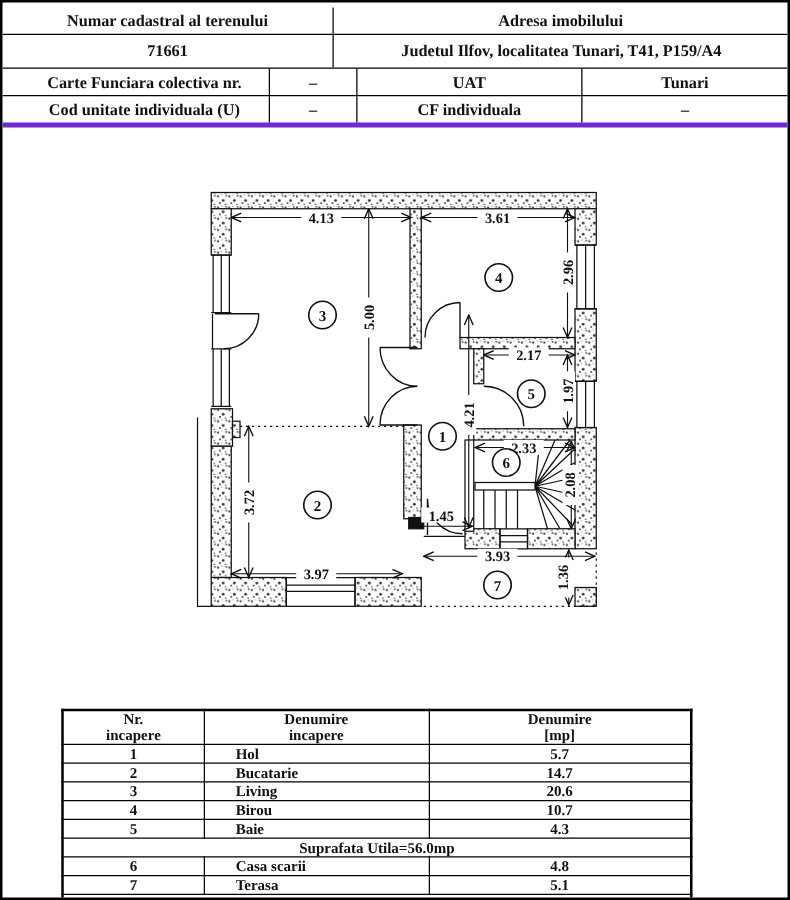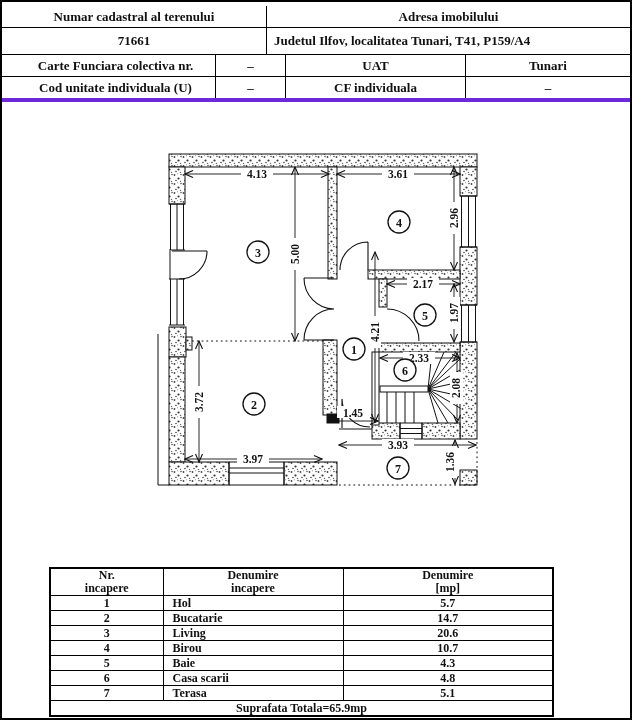--- a/index.html
+++ b/index.html
@@ -5,37 +5,37 @@
   html,body{margin:0;padding:0;background:#888;}
   .sheet{
     position:relative;width:632px;height:720px;background:#fff;
     border:2px solid #000;box-sizing:border-box;overflow:hidden;
     font-family:"Liberation Serif",serif;color:#111;
   }
   
   .htable{position:absolute;top:4px;left:0;right:0;}
   .hrow{display:grid;border-bottom:1px solid #000;}
   .hrow.r1{grid-template-columns:265px 1fr;height:21px;}
-  .hrow.r2{grid-template-columns:265px 1fr;height:26px;}
+  .hrow.r2{grid-template-columns:265px 1fr;height:26px;gap:47px;}
   .hrow.r3,.hrow.r4{grid-template-columns:200px 70px 180px 1fr;height:21px;padding-left:14px;}
   .hrow.r4{border-bottom:4px solid #6d28d9;}
   .hc{display:flex;align-items:center;justify-content:center;
       border-right:1px solid #000;font-weight:bold;font-size:13px;white-space:nowrap;}
   .hc.last{border-right:none;text-align:right;}
   .hc.left{justify-content:flex-start;padding-left:7px;}
   
   .plan{position:absolute;top:97px;left:0;}
   .plan text{font-family:"Liberation Serif",serif;font-weight:bold;font-size:12px;fill:#111;}
   .plan text.dimtxt{font-size:11.5px;}
   
   .rtable{position:absolute;left:47px;top:565px;width:503px;border-collapse:collapse;
           border:2px solid #000;table-layout:fixed;}
   .rtable td{border:1px solid #000;font-weight:bold;font-size:12px;height:14px;
              padding:0;line-height:13px;text-align:center;overflow:hidden;}
-  .rtable td.name{text-align:left;padding-left:9px;}
+  .rtable td.name{text-align:left;padding-left:25px;}
   .rtable td.head{height:26px;line-height:13px;}
   .rtable td.merge{text-align:center;}
 </style>
 </head>
 <body>
 
 <div class="sheet">
 
   <div class="htable">
     <div class="hrow r1">
@@ -257,20 +257,23 @@
       <td>4</td>
       <td class="name">Birou</td>
       <td>10.7</td>
     </tr>
     <tr>
       <td>5</td>
       <td class="name">Baie</td>
       <td>4.3</td>
     </tr>
     <tr>
+      <td class="merge" colspan="3">Suprafata Utila=56.0mp</td>
+    </tr>
+    <tr>
       <td>6</td>
       <td class="name">Casa scarii</td>
       <td>4.8</td>
     </tr>
     <tr>
       <td>7</td>
       <td class="name">Terasa</td>
       <td>5.1</td>
     </tr>
     <tr>

